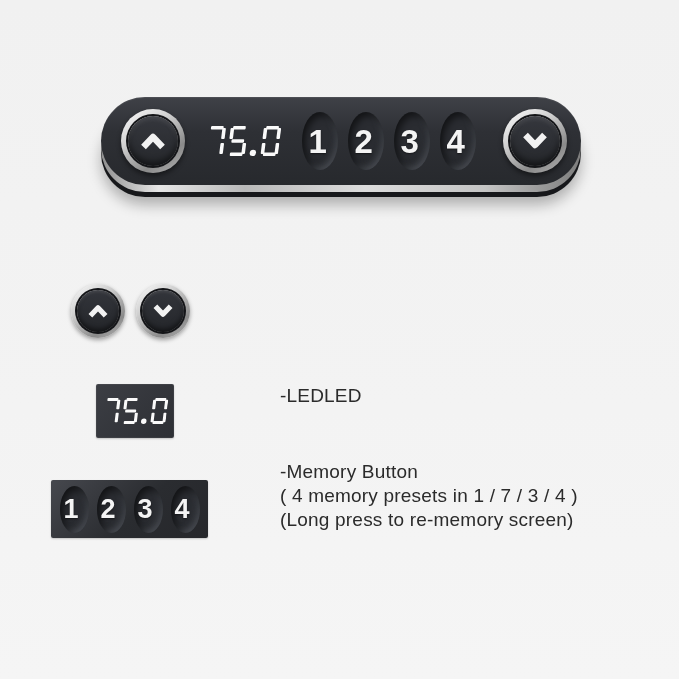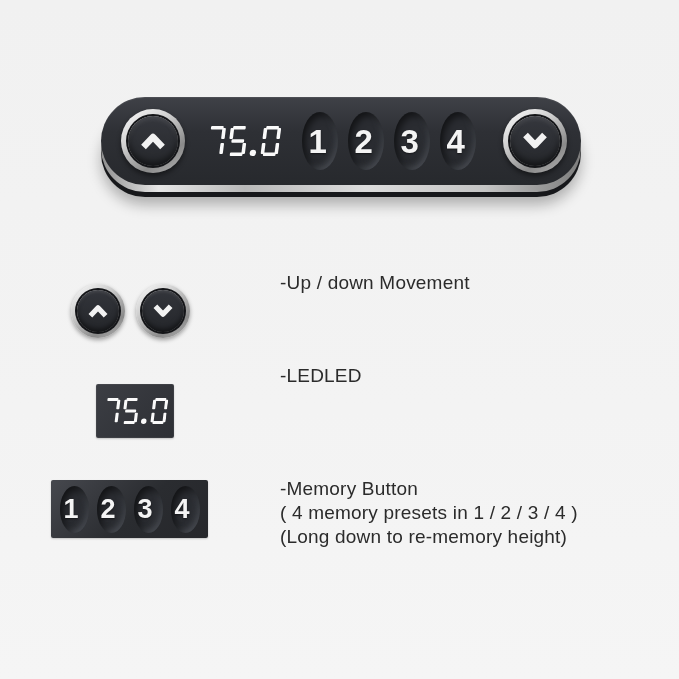--- a/index.html
+++ b/index.html
@@ -150,21 +150,20 @@
   <div class="small-btn" style="left:136px">
     <div class="small-inner">
       <span class="chev">
         <svg width="24" height="16" viewBox="0 0 30 20">
           <path d="M5.5 4 L15 14 L24.5 4" fill="none" stroke="#f2f2f2" stroke-width="6.5" stroke-linejoin="round"></path>
         </svg>
       </span>
     </div>
   </div>
   <div class="legend-text" style="top:269px">
-    <div>-Up / down Movement</div>
   </div>
 
   <div class="led-box">
     <div class="segdisp">
         <svg viewBox="0 0 92 38" width="62.9" height="26" fill="#fafafa">
           <rect x="3" y="0" width="16" height="4.5" rx="1.2"></rect>
           <rect x="17.5" y="2.5" width="4.5" height="14" rx="1.2"></rect>
           <rect x="17.5" y="21.5" width="4.5" height="14" rx="1.2"></rect>
           <rect x="31" y="0" width="16" height="4.5" rx="1.2"></rect>
           <rect x="45.5" y="21.5" width="4.5" height="14" rx="1.2"></rect>
@@ -174,37 +173,37 @@
           <circle cx="60" cy="34" r="4"></circle>
           <rect x="73" y="0" width="16" height="4.5" rx="1.2"></rect>
           <rect x="87.5" y="2.5" width="4.5" height="14" rx="1.2"></rect>
           <rect x="87.5" y="21.5" width="4.5" height="14" rx="1.2"></rect>
           <rect x="73" y="33.5" width="16" height="4.5" rx="1.2"></rect>
           <rect x="70" y="21.5" width="4.5" height="14" rx="1.2"></rect>
           <rect x="70" y="2.5" width="4.5" height="14" rx="1.2"></rect>
         </svg>
       </div>
   </div>
-  <div class="legend-text" style="top:362px">
+  <div class="legend-text" style="top:382px">
     <div>-LEDLED</div>
   </div>
 
   <div class="mem-box">
     <div class="oval sm">
       <span class="oval-num">1</span>
     </div>
     <div class="oval sm">
       <span class="oval-num">2</span>
     </div>
     <div class="oval sm">
       <span class="oval-num">3</span>
     </div>
     <div class="oval sm">
       <span class="oval-num">4</span>
     </div>
   </div>
-  <div class="legend-text tight" style="top:477px">
+  <div class="legend-text tight" style="top:460px">
     <div>-Memory Button</div>
-    <div>( 4 memory presets in 1 / 2 / 3 / 4 )</div>
-    <div>(Long down to re-memory height)</div>
+    <div>( 4 memory presets in 1 / 7 / 3 / 4 )</div>
+    <div>(Long press to re-memory screen)</div>
   </div>
 
 </div>
 
 </body></html>

